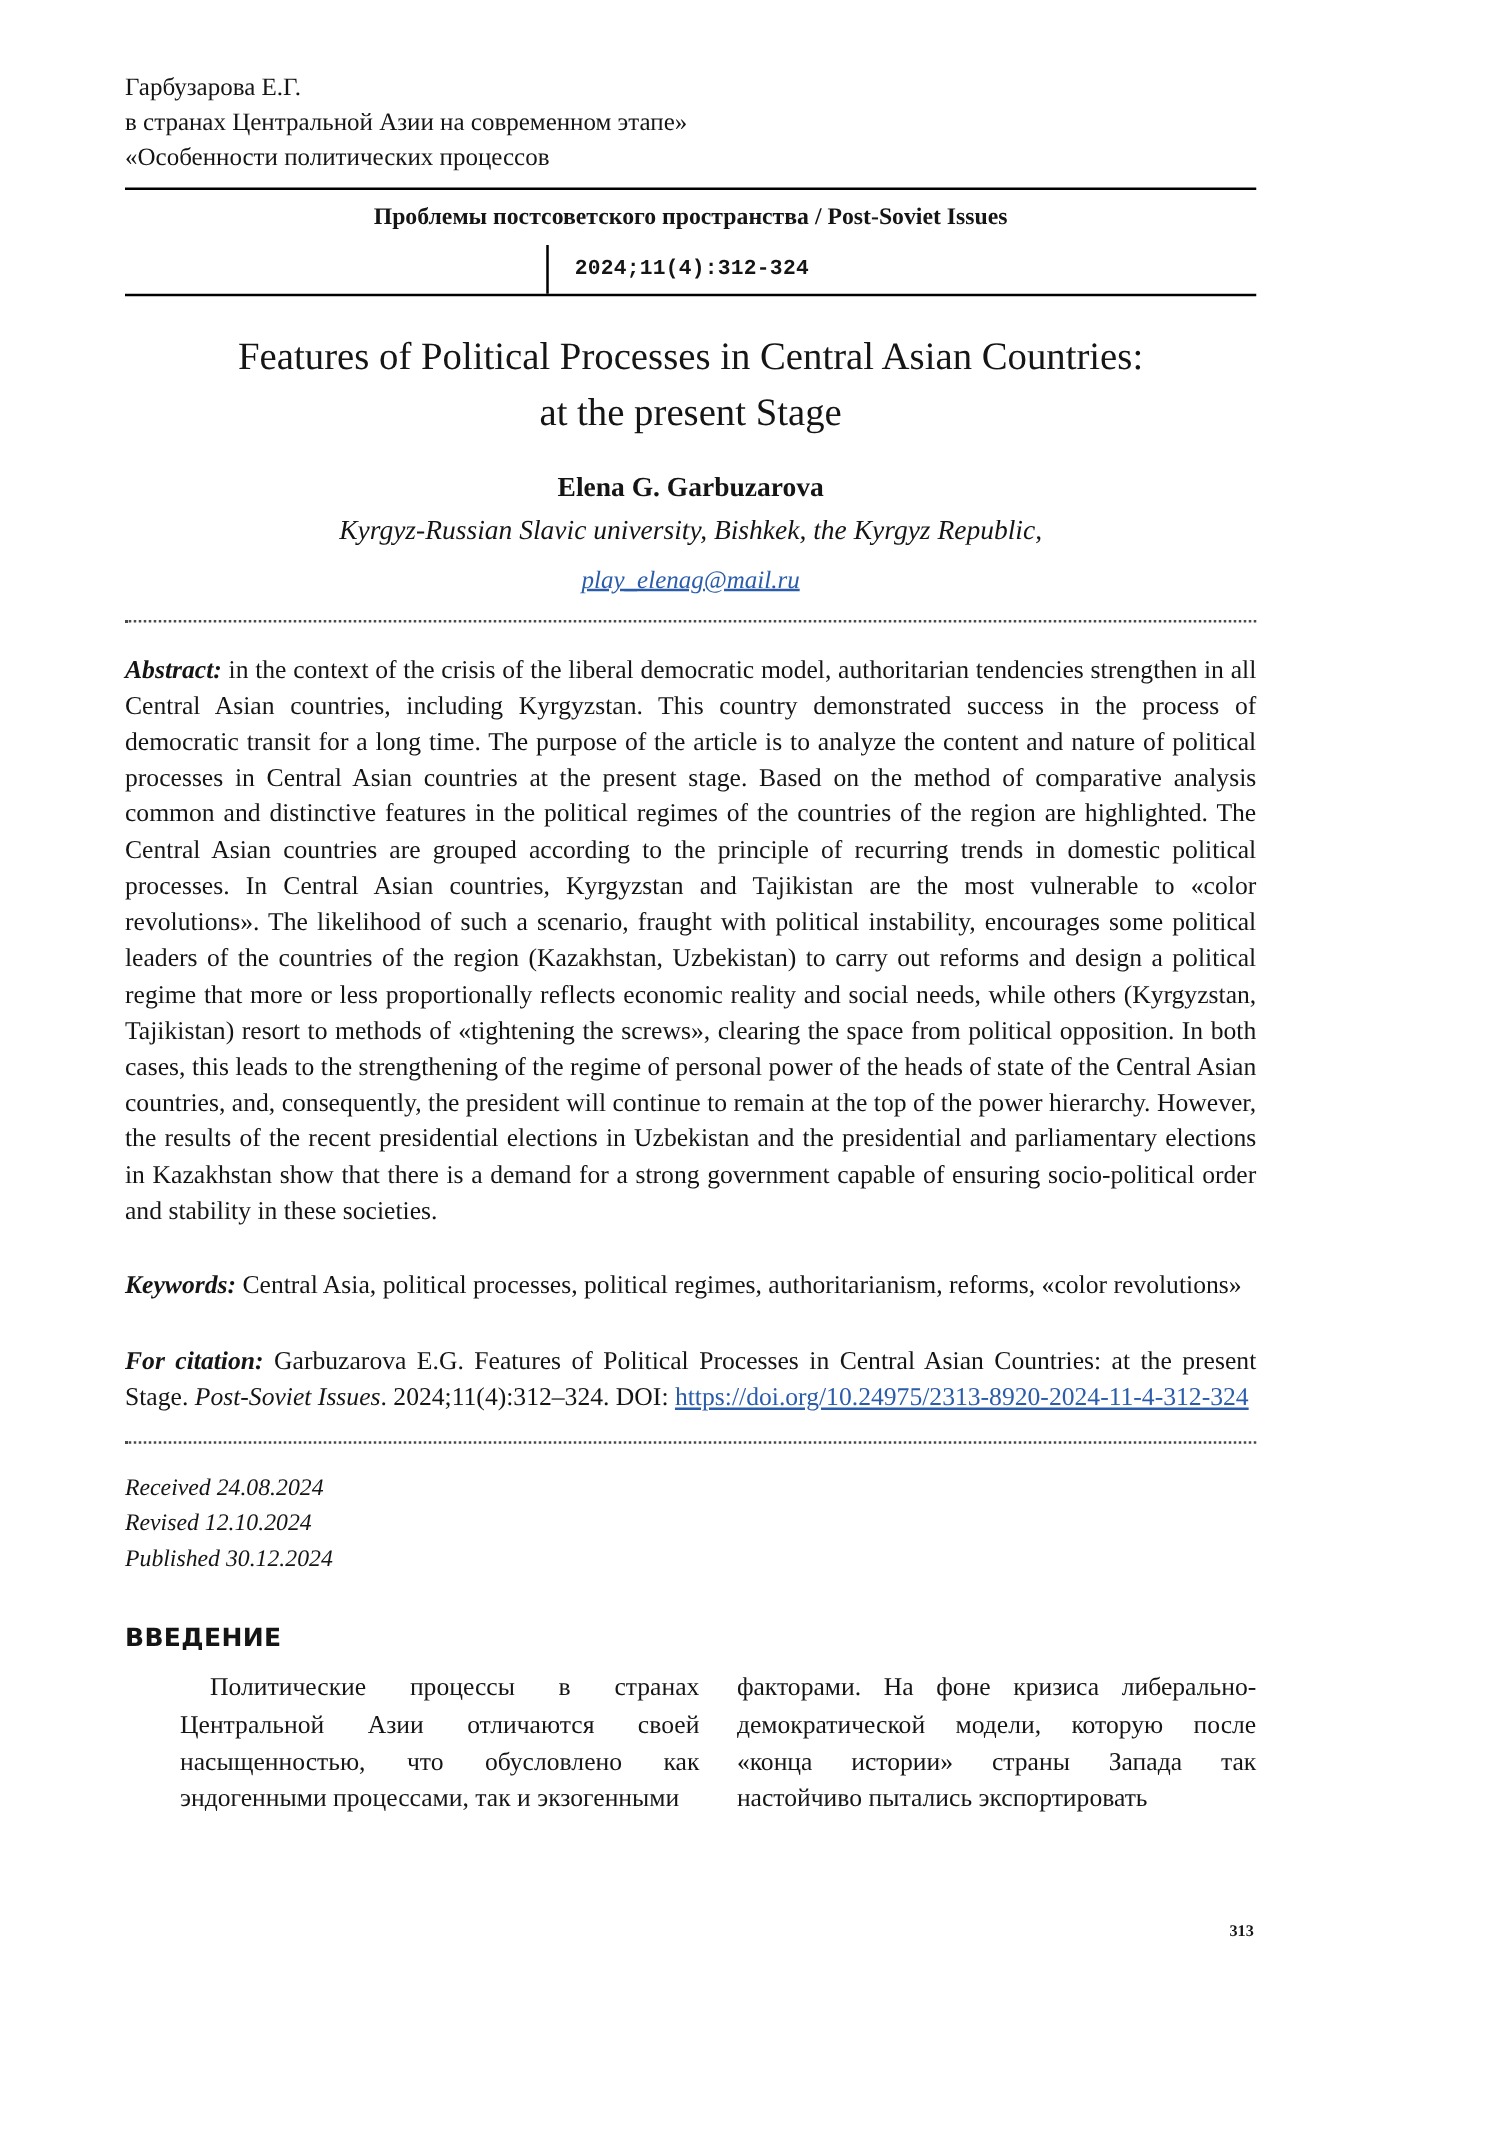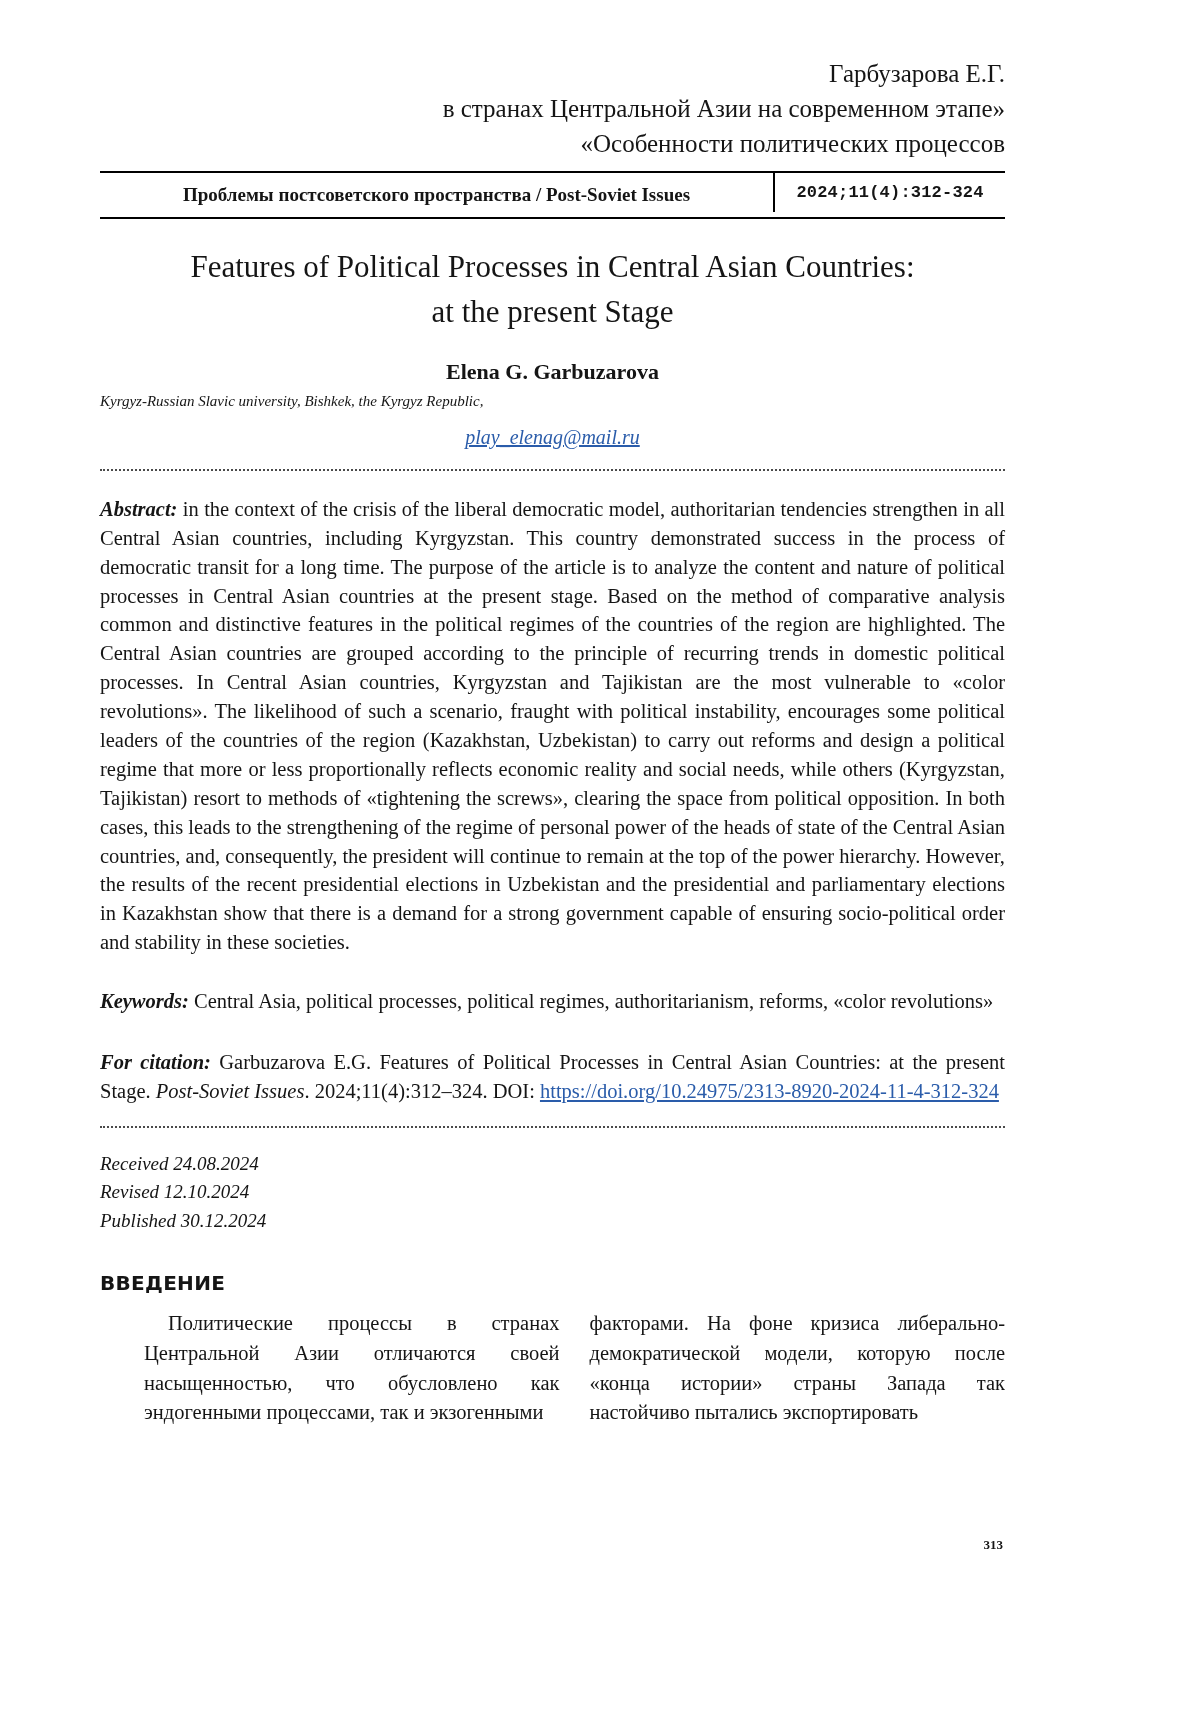--- a/index.html
+++ b/index.html
@@ -6,31 +6,31 @@
   html, body { background: #ffffff; }
   body {
     width: 1200px; height: 1710px;
     position: relative;
     font-family: "Liberation Serif", serif;
     color: #151515;
   }
   .page { width: 905px; margin-left: 100px; padding-top: 56px; }
 
   .running-head {
-    text-align: right;
-    font-size: 25px;
+    font-size: 20px;
     line-height: 1.4;
   }
 
   .journal-bar {
     margin-top: 10px;
     display: flex;
-    align-items: flex-start;
+    align-items: center;
     border-top: 2.5px solid #000;
     border-bottom: 2.5px solid #000;
+    flex-direction: column;
   }
   .journal-name {
     flex: 1;
     text-align: center;
     font-weight: bold;
     font-size: 19px;
     padding: 11px 10px;
   }
   .journal-issue {
     width: 232px;
@@ -51,22 +51,23 @@
     line-height: 1.45;
   }
   .article-author {
     margin-top: 24px;
     text-align: center;
     font-weight: bold;
     font-size: 22px;
   }
   .article-affiliation {
     margin-top: 8px;
+    text-align: center;
     font-style: italic;
-    font-size: 15px;
+    font-size: 22px;
   }
   .article-email-line {
     margin-top: 16px;
     text-align: center;
     font-style: italic;
     font-size: 20px;
   }
   a.link {
     color: #2a5caa;
     text-decoration: underline;

